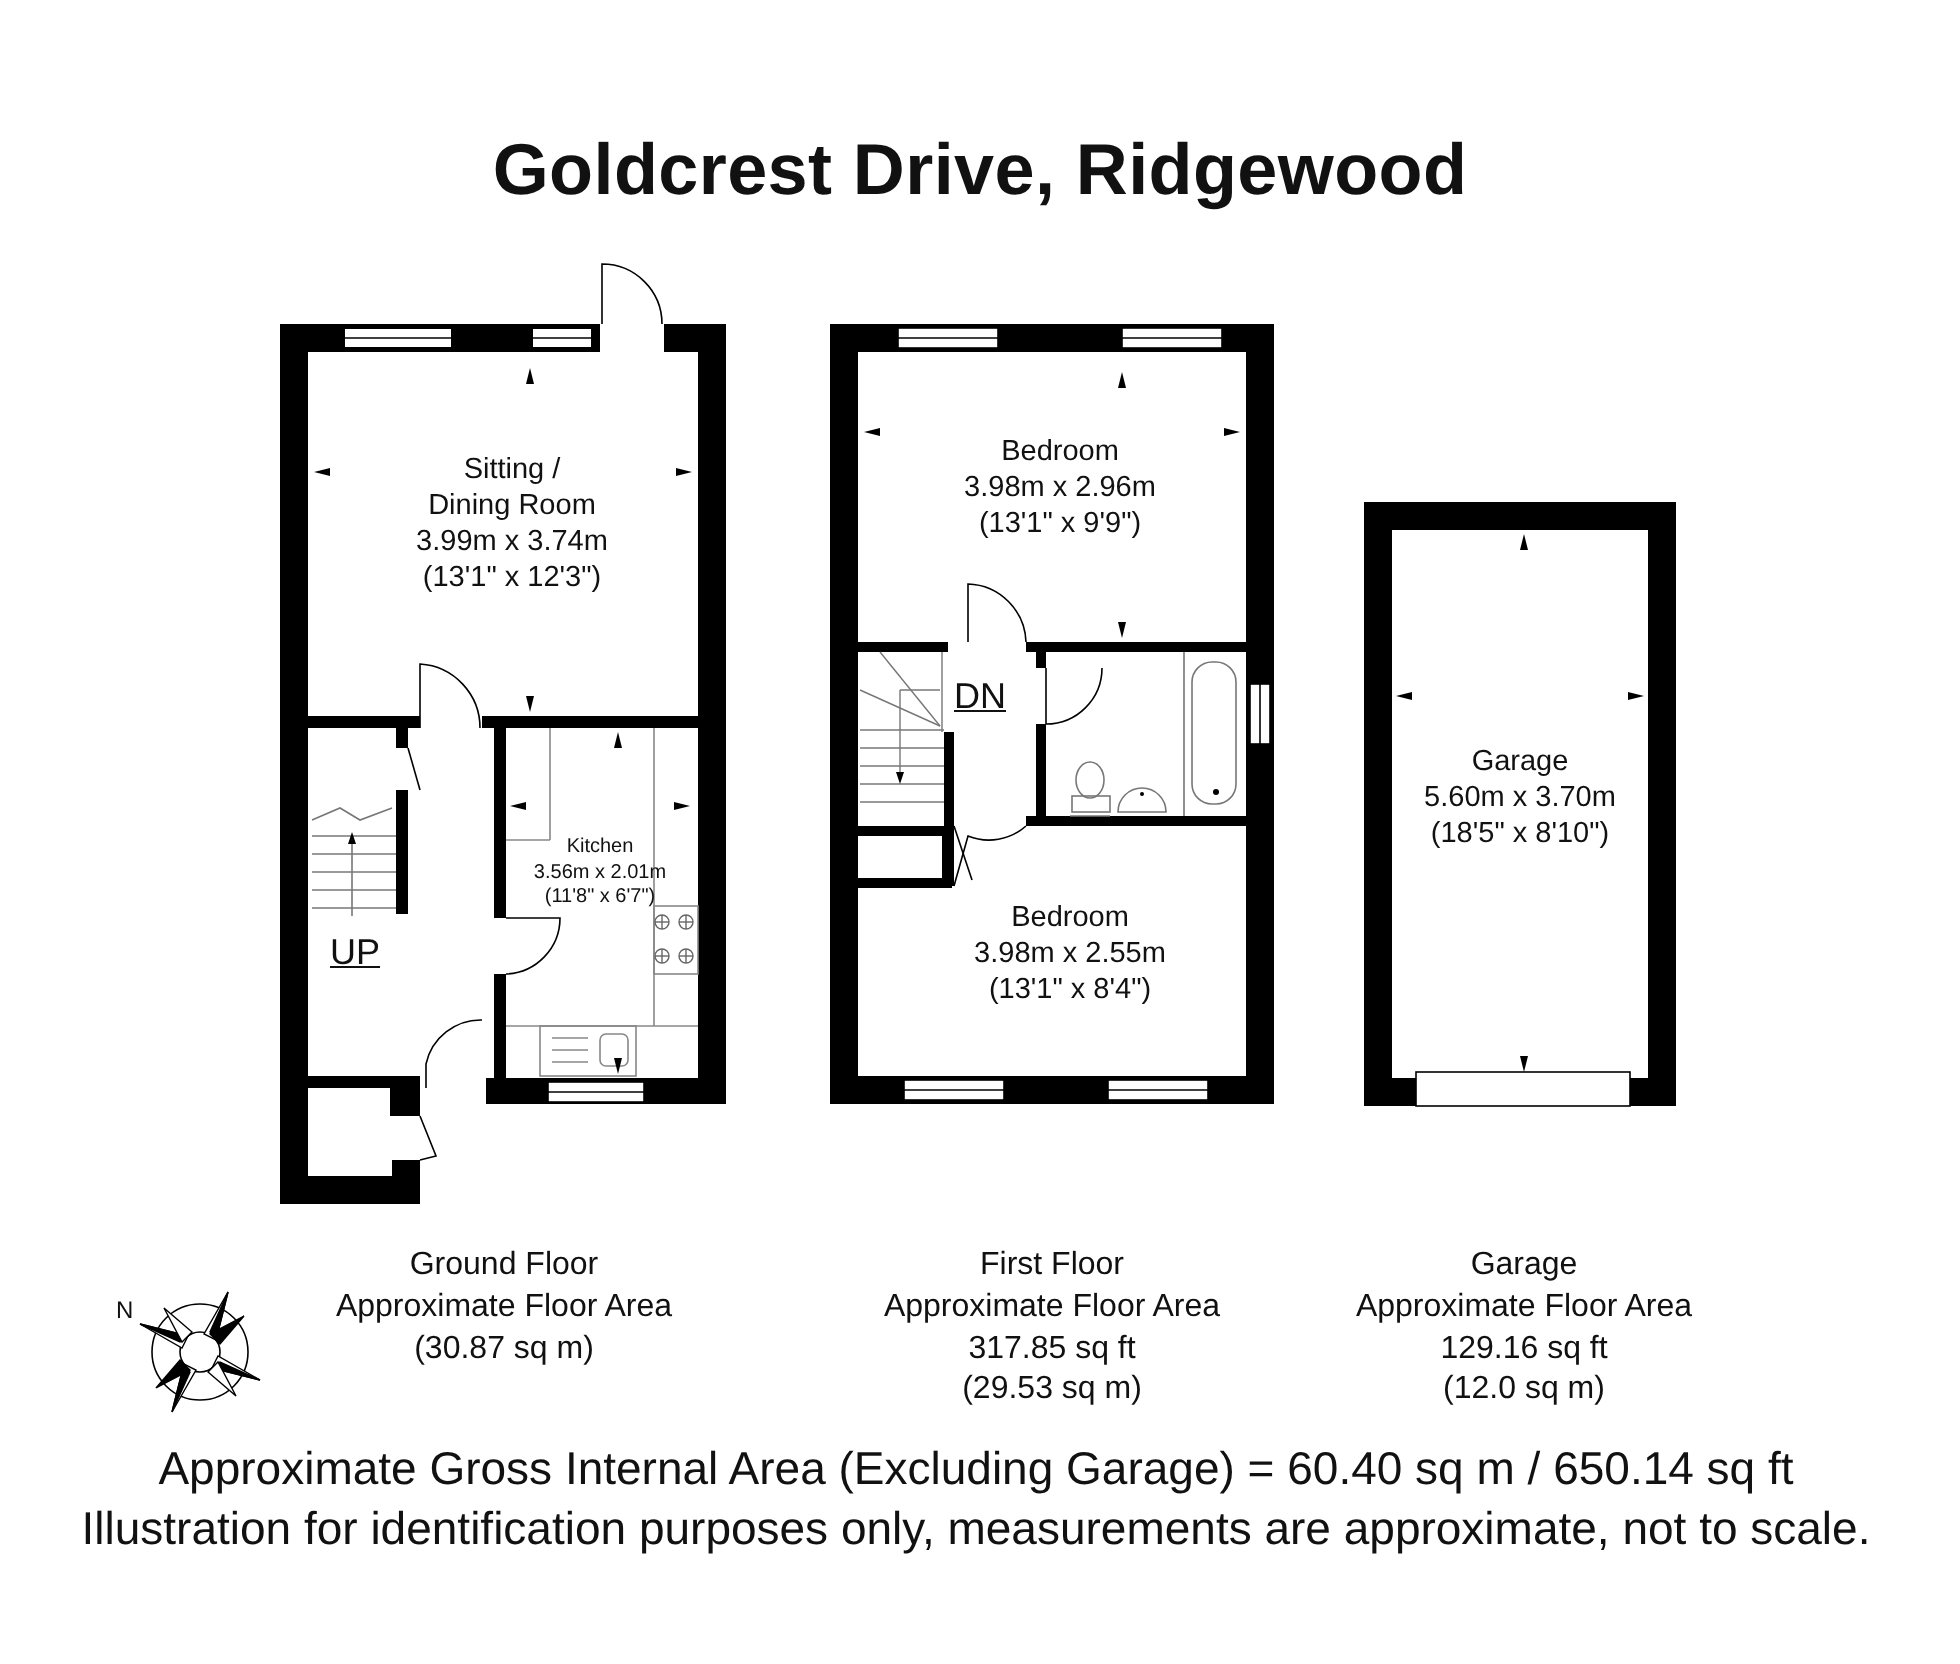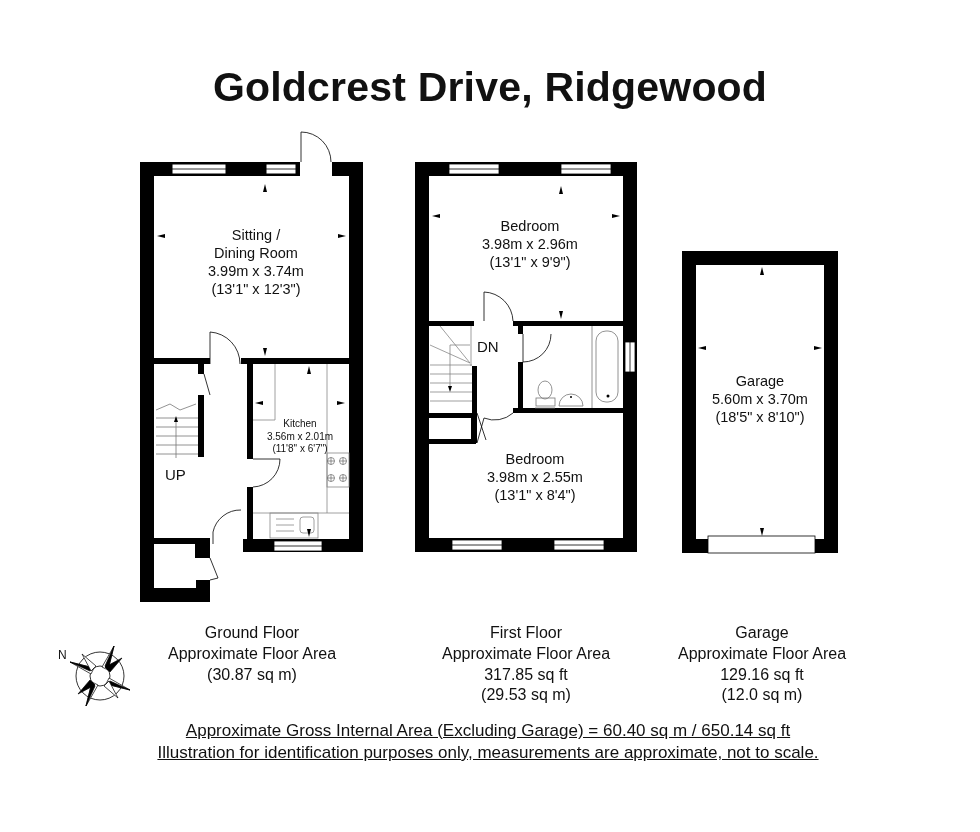--- a/index.html
+++ b/index.html
@@ -1,27 +1,27 @@
 <!DOCTYPE html>
 <html><head>
 <meta charset="utf-8">
 <style>
   html, body { margin:0; padding:0; background:#ffffff; }
   body { width:980px; height:832px; position:relative; overflow:hidden; font-family:"Liberation Sans", sans-serif; color:#111; }
-  .title { position:absolute; left:0; top:64px; width:980px; text-align:center; font-weight:bold; font-size:41px; letter-spacing:0.2px; }
+  .title { position:absolute; left:0; top:64px; width:980px; text-align:center; font-weight:bold; font-size:36px; letter-spacing:0.2px; }
   svg.plan { position:absolute; left:0; top:0; }
   .room-label { position:absolute; text-align:center; line-height:1.25; color:#111; }
   .room-label span { display:block; white-space:nowrap; }
   .fs15 { font-size:14.5px; }
   .fs10 { font-size:10px;text-align:center; }
   .area { position:absolute; text-align:center; font-size:16px; line-height:1.3; }
   .area span { display:block; white-space:nowrap; }
-  .footer { position:absolute; left:0; width:976px; text-align:center; font-size:17px; line-height:1.3;text-decoration:underline; }
+  .footer { position:absolute; left:0; width:976px; text-align:center; font-size:23px; line-height:1.3; }
   .footer span { display:block; white-space:nowrap; }
-  .stair-label { position:absolute; font-size:15px; }
+  .stair-label { position:absolute; font-size:18px;text-decoration:underline; }
   .compass-n { position:absolute; left:58px; top:648px; font-size:12px; }
 </style>
 </head>
 <body>
 
 <div class="title">Goldcrest Drive, Ridgewood</div>
 
 <svg class="plan" width="980" height="832" viewBox="0 0 980 832">
 
   <g>

